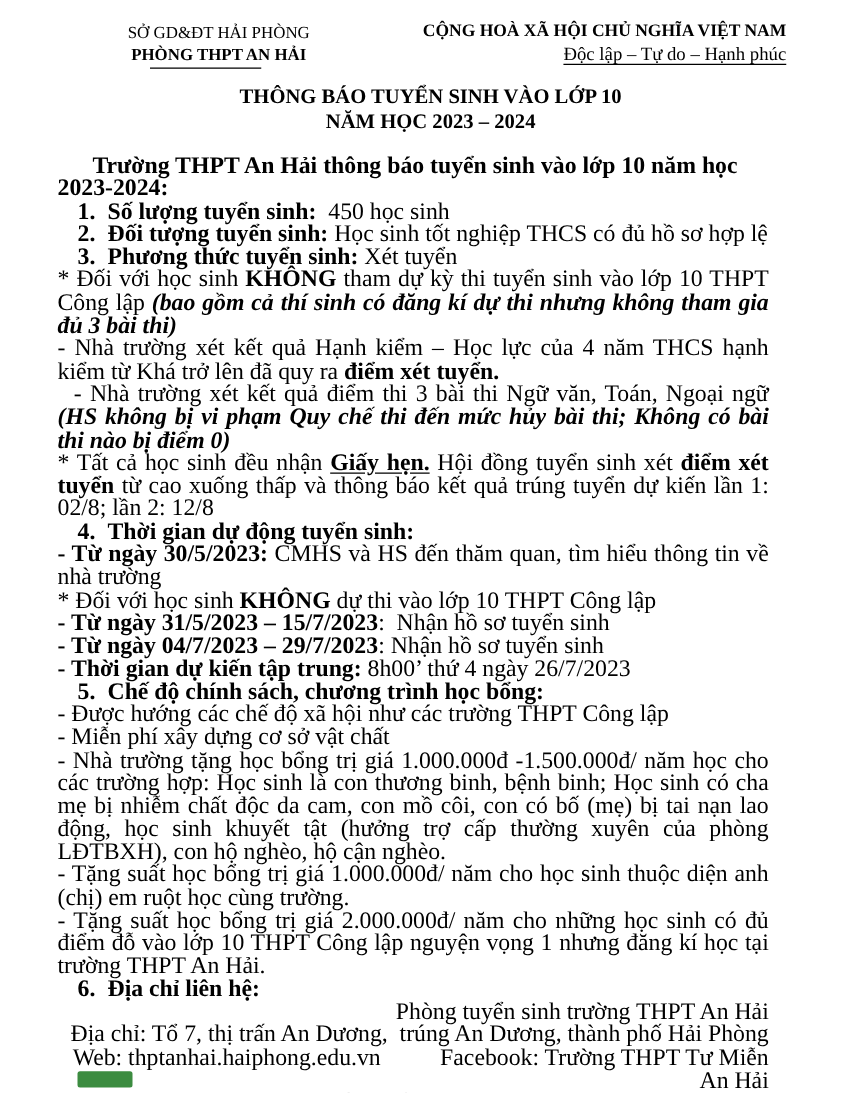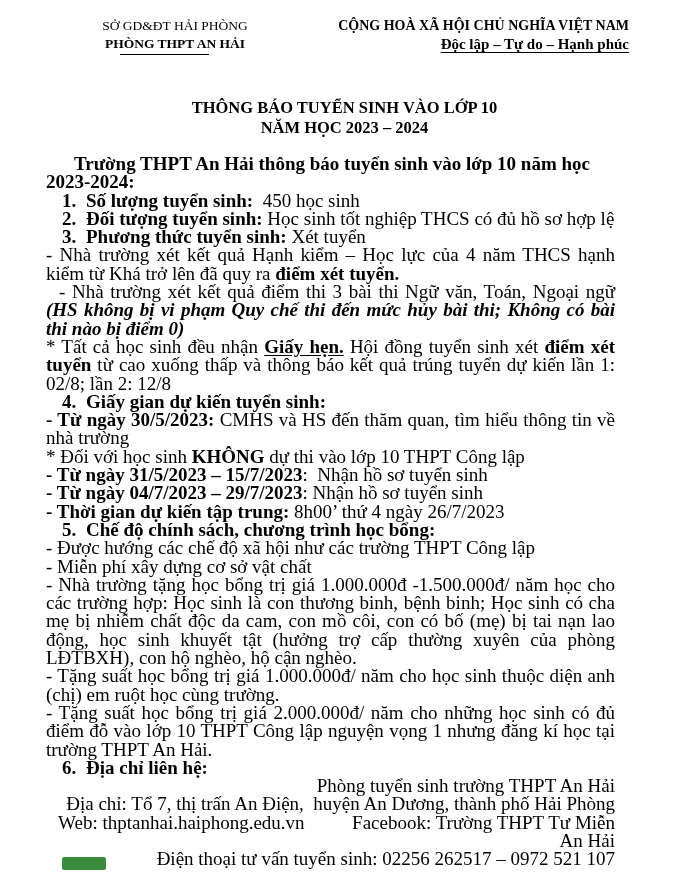--- a/index.html
+++ b/index.html
@@ -5,30 +5,30 @@
   html,body{margin:0;padding:0;background:#ffffff;}
   .page{
     position:relative;
     width:673px;height:874px;
     background:#ffffff;
     color:#000;
     font-family:"Liberation Serif","DejaVu Serif",serif;
     overflow:hidden;
   }
   
-  .doc-header{position:relative;height:58px;padding-top:17px;}
+  .doc-header{position:relative;height:58px;}
   .hdr-left{position:absolute;left:45px;top:17px;width:260px;text-align:center;}
   .hdr-right{position:absolute;left:283px;top:17px;width:346px;text-align:right;}
   .hdr-left .l1{font-size:13.5px;line-height:18px;}
   .hdr-left .l2{font-size:13.5px;font-weight:bold;line-height:18px;position:relative;display:block;}
   .hdr-left .l2::after{content:"";position:absolute;left:75px;width:89px;bottom:-2px;border-bottom:1.4px solid #000;}
   .hdr-right .l1{font-size:14px;font-weight:bold;line-height:18px;}
-  .hdr-right .l2{font-size:15px;font-weight:bold;line-height:19px;text-decoration:underline;text-underline-offset:3px;}
+  .hdr-right .l2{font-size:15px;font-weight:normal;line-height:19px;text-decoration:underline;text-underline-offset:3px;}
   
-  .doc-title{margin-top:23px;text-align:center;font-weight:bold;font-size:16.5px;line-height:20px;padding-left:16px;}
+  .doc-title{margin-top:9px;text-align:center;font-weight:bold;font-size:16.5px;line-height:20px;padding-left:16px;}
   
   .doc-body{margin-top:17px;padding:0 58px 0 46px;font-size:19px;line-height:18.3px;}
   .line{white-space:pre-wrap;position:relative;}
   .para{text-align:justify;}
   .para.indent{text-indent:13px;}
   .intro{font-weight:bold;text-indent:28px;}
   .item{padding-left:40px;text-align:justify;}
   .item .num{position:absolute;left:16px;font-weight:bold;}
   .center{text-align:right;}
   .s-r{font-weight:normal;}
@@ -60,38 +60,39 @@
     <div>THÔNG BÁO TUYỂN SINH VÀO LỚP 10</div>
     <div>NĂM HỌC 2023 – 2024</div>
   </div>
 
   <div class="doc-body">
 
   <div class="line intro"><span class="s-b">Trường THPT An Hải thông báo tuyển sinh vào lớp 10 năm học 2023-2024:</span></div>
       <div class="line item"><span class="num">1.</span><span class="s-b">Số lượng tuyển sinh:</span><span class="s-r">  450 học sinh</span></div>
       <div class="line item"><span class="num">2.</span><span class="s-b">Đối tượng tuyển sinh:</span><span class="s-r"> Học sinh tốt nghiệp THCS có đủ hồ sơ hợp lệ</span></div>
       <div class="line item"><span class="num">3.</span><span class="s-b">Phương thức tuyển sinh:</span><span class="s-r"> Xét tuyển</span></div>
+      <div class="line para"><span class="s-r">* Đối với học sinh </span><span class="s-b">KHÔNG</span><span class="s-r"> tham dự kỳ thi tuyển sinh vào lớp 10 THPT Công lập </span><span class="s-bi">(bao gồm cả thí sinh có đăng kí dự thi nhưng không tham gia đủ 3 bài thi)</span></div>
       <div class="line para"><span class="s-r">- Nhà trường xét kết quả Hạnh kiểm – Học lực của 4 năm THCS hạnh kiểm từ Khá trở lên đã quy ra </span><span class="s-b">điểm xét tuyển.</span></div>
       <div class="line para indent"><span class="s-r">- Nhà trường xét kết quả điểm thi 3 bài thi Ngữ văn, Toán, Ngoại ngữ </span><span class="s-bi">(HS không bị vi phạm Quy chế thi đến mức hủy bài thi; Không có bài thi nào bị điểm 0)</span></div>
       <div class="line para"><span class="s-r">* Tất cả học sinh đều nhận </span><span class="s-bu">Giấy hẹn.</span><span class="s-r"> Hội đồng tuyển sinh xét </span><span class="s-b">điểm xét tuyển</span><span class="s-r"> từ cao xuống thấp và thông báo kết quả trúng tuyển dự kiến lần 1: 02/8; lần 2: 12/8</span></div>
-      <div class="line item"><span class="num">4.</span><span class="s-b">Giấy gian dự kiến tuyển sinh:</span></div>
+      <div class="line item"><span class="num">4.</span><span class="s-b">Thời gian dự động tuyển sinh:</span></div>
       <div class="line para"><span class="s-b">- </span><span class="s-b">Từ ngày 30/5/2023:</span><span class="s-r"> CMHS và HS đến thăm quan, tìm hiểu thông tin về nhà trường</span></div>
       <div class="line para"><span class="s-r">* Đối với học sinh </span><span class="s-b">KHÔNG</span><span class="s-r"> dự thi vào lớp 10 THPT Công lập</span></div>
       <div class="line para"><span class="s-b">- Từ ngày 31/5/2023 – 15/7/2023</span><span class="s-r">:  Nhận hồ sơ tuyển sinh</span></div>
       <div class="line para"><span class="s-b">- Từ ngày 04/7/2023 – 29/7/2023</span><span class="s-r">: Nhận hồ sơ tuyển sinh</span></div>
       <div class="line para"><span class="s-b">- Thời gian dự kiến tập trung:</span><span class="s-r"> 8h00’ thứ 4 ngày 26/7/2023</span></div>
       <div class="line item"><span class="num">5.</span><span class="s-b">Chế độ chính sách, chương trình học bổng:</span></div>
       <div class="line para"><span class="s-r">- Được hướng các chế độ xã hội như các trường THPT Công lập</span></div>
       <div class="line para"><span class="s-r">- Miễn phí xây dựng cơ sở vật chất</span></div>
       <div class="line para"><span class="s-r">- Nhà trường tặng học bổng trị giá 1.000.000đ -1.500.000đ/ năm học cho các trường hợp: Học sinh là con thương binh, bệnh binh; Học sinh có cha mẹ bị nhiễm chất độc da cam, con mồ côi, con có bố (mẹ) bị tai nạn lao động, học sinh khuyết tật (hưởng trợ cấp thường xuyên của phòng LĐTBXH), con hộ nghèo, hộ cận nghèo.</span></div>
       <div class="line para"><span class="s-r">- Tặng suất học bổng trị giá 1.000.000đ/ năm cho học sinh thuộc diện anh (chị) em ruột học cùng trường.</span></div>
       <div class="line para"><span class="s-r">- Tặng suất học bổng trị giá 2.000.000đ/ năm cho những học sinh có đủ điểm đỗ vào lớp 10 THPT Công lập nguyện vọng 1 nhưng đăng kí học tại trường THPT An Hải.</span></div>
       <div class="line item"><span class="num">6.</span><span class="s-b">Địa chỉ liên hệ:</span></div>
       <div class="line center"><span class="s-r">Phòng tuyển sinh trường THPT An Hải</span></div>
-      <div class="line center"><span class="s-r">Địa chỉ: Tổ 7, thị trấn An Điện,  huyện An Dương, thành phố Hải Phòng</span></div>
+      <div class="line center"><span class="s-r">Địa chỉ: Tổ 7, thị trấn An Dương,  trúng An Dương, thành phố Hải Phòng</span></div>
       <div class="line center"><span class="s-r">Web: thptanhai.haiphong.edu.vn</span><span class="s-r">          </span><span class="s-r">Facebook: Trường THPT Tư Miễn An Hải</span></div>
       <div class="line center"><span class="s-r">Điện thoại tư vấn tuyển sinh: 02256 262517 – 0972 521 107</span></div>
     </div>
 
   <div class="signature">BAN GIÁM HIỆU</div>
 
   <div class="green-marker" style="background: rgb(60, 140, 64);"></div>
 
 </div>
 

